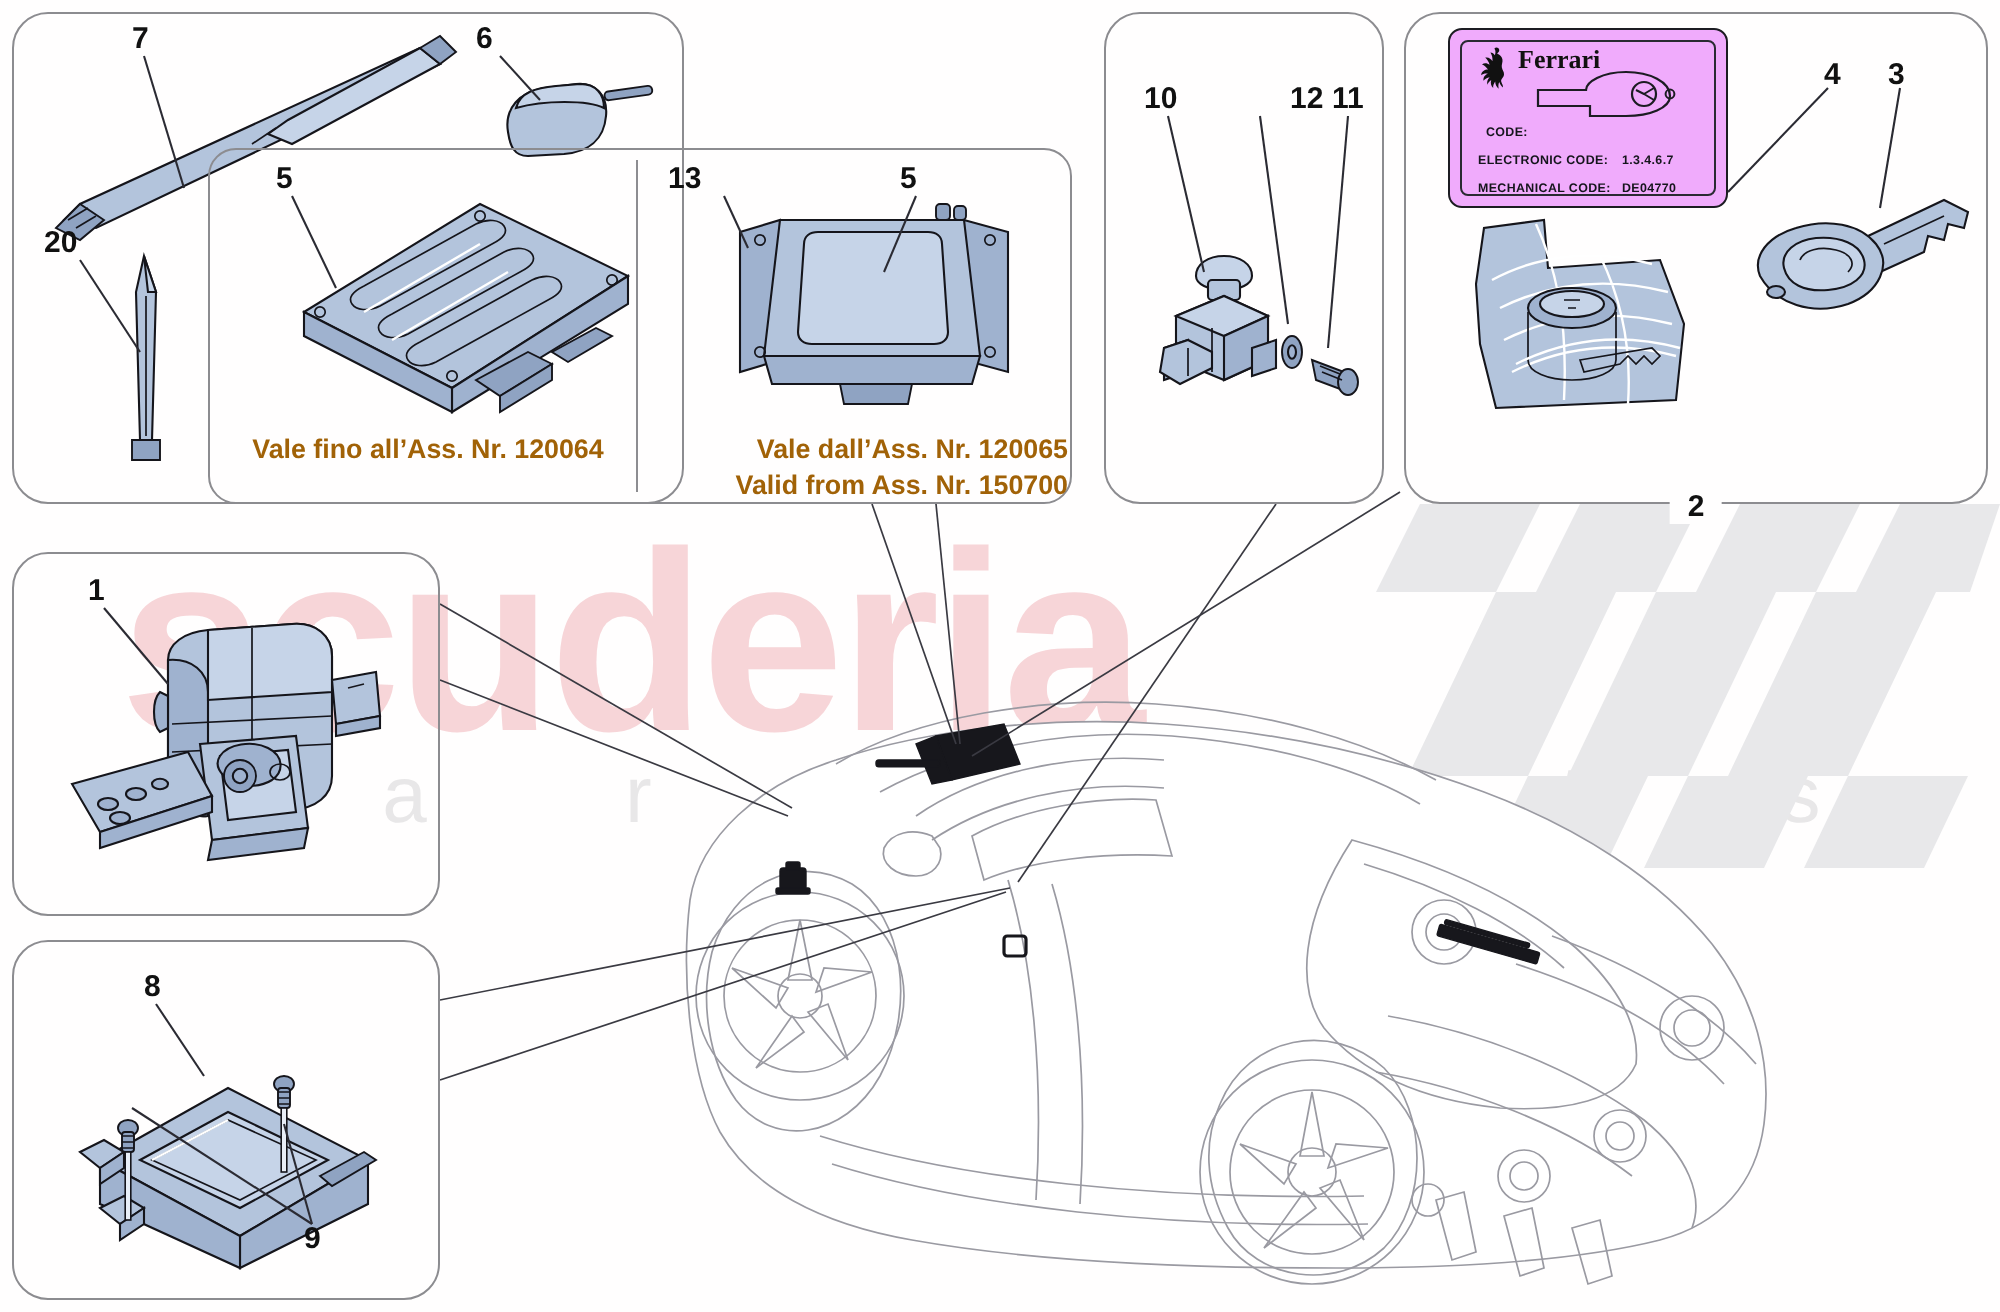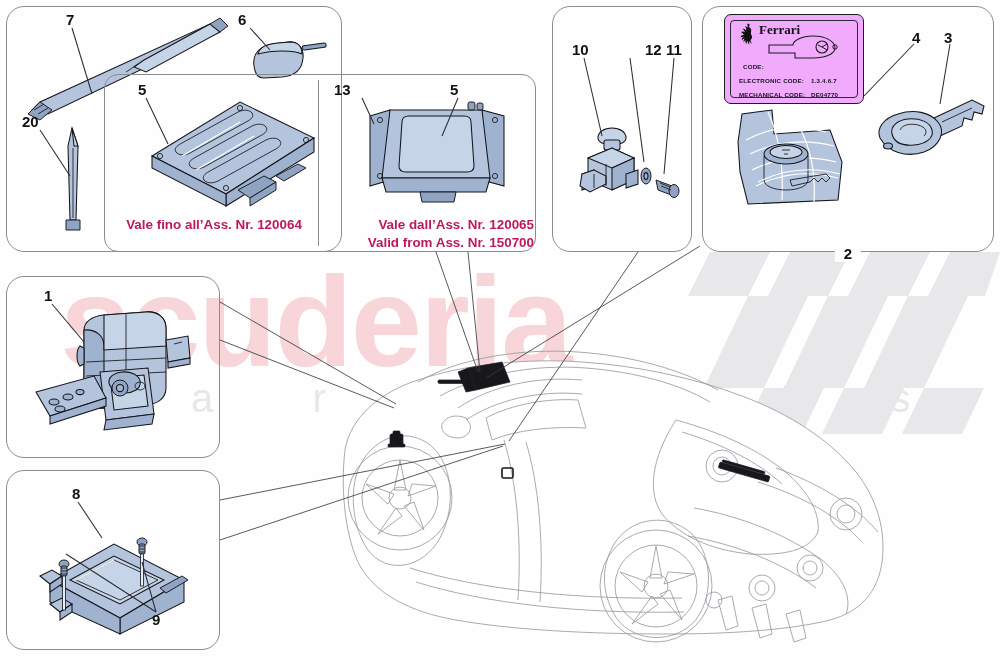--- a/index.html
+++ b/index.html
@@ -53,21 +53,21 @@
 
   
   .cn{
     position:absolute; font-size:15px; font-weight:700; color:#111;
     line-height:1; user-select:none;
   }
 
   
   .cap{
     position:absolute; text-align:center;
-    font-size:13.4px; font-weight:700; color:#be185d;
+    font-size:13.4px; font-weight:700; color:#a16207;
     line-height:1.33; white-space:nowrap;
   }
   #cap-left { left:110px; top:216px; width:208px; }
   #cap-right{ left:330px; top:216px; width:204px;text-align:right; }
 
   
   #plate{
     position:absolute; left:724px; top:14px; width:140px; height:90px;
     background:#f0abfc; border:1.6px solid #1c1c22; border-radius:7px;
   }

